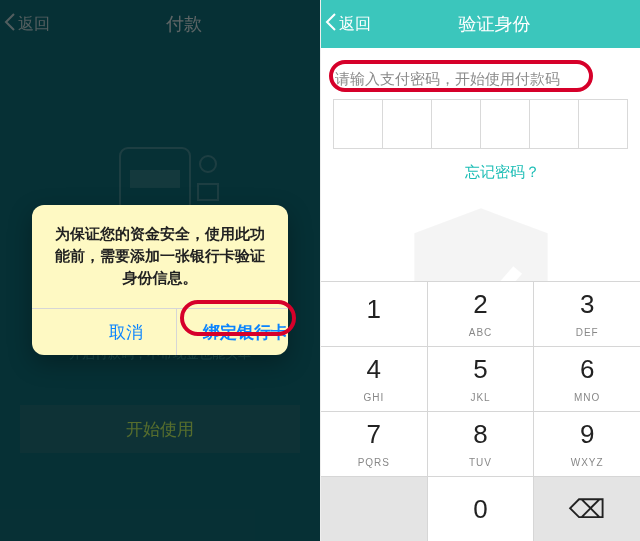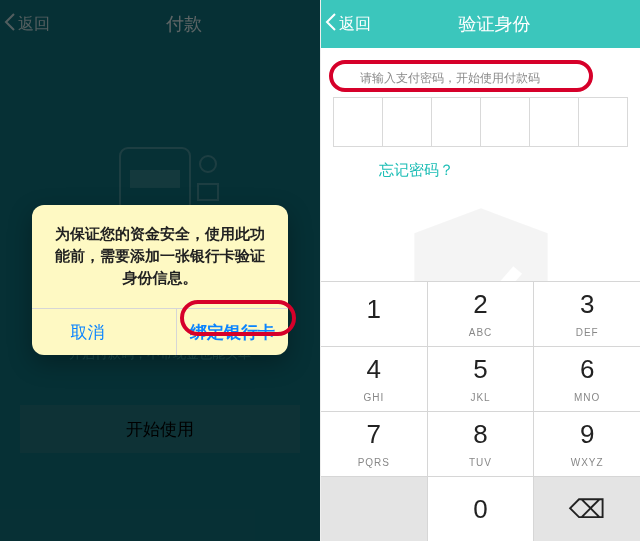--- a/index.html
+++ b/index.html
@@ -8,40 +8,40 @@
 
   
   .phone-left { width: 320px; height: 541px; position: relative; background: #0f6b76; overflow: hidden; }
   .overlay-dim { position:absolute; inset:0; background: rgba(0,0,0,0.55); z-index:2; }
   .left-header { position: relative; height: 48px; display:flex; align-items:center; color:#b7d0d2; z-index:1; }
   .left-back { display:flex; align-items:center; gap:2px; font-size:16px; padding-left:4px; }
   .left-title { position:absolute; left:0; right:0; text-align:center; font-size:18px; color:#cfe0e1;padding-left:48px; }
   .illus { position:absolute; top:140px; left:0; right:0; display:flex; justify-content:center; z-index:1; opacity:0.4; }
   .illus svg { width:160px; height:80px; }
   .hint-line { position:absolute; top:345px; left:0; right:0; text-align:center; font-size:13px; color:#3aa9a9; z-index:1; }
-  .start-btn { position:absolute; left:20px; right:20px; top:405px; height:48px; background:#1f6f78; color:#000000; display:flex; align-items:center; justify-content:center; font-size:17px; z-index:1; }
+  .start-btn { position:absolute; left:20px; right:20px; top:405px; height:48px; background:#1f6f78; color:#bef264; display:flex; align-items:center; justify-content:center; font-size:17px; z-index:1; }
 
   .dialog { position:absolute; z-index:3; left:32px; right:32px; top:205px; background:#fef9c3; border-radius:12px; overflow:hidden; box-shadow:0 8px 24px rgba(0,0,0,0.3); }
   .dialog-msg { padding:18px 16px 20px; font-size:15px; color:#222; text-align:center; line-height:1.45; font-weight:600; }
   .dialog-btns { display:flex; border-top:1px solid #d6d6d6; }
-  .dialog-btns > div { flex:1; height:46px; display:flex; align-items:center; justify-content:center; font-size:17px; color:#0a84ff; }
+  .dialog-btns > div { flex:1; height:46px; display:flex; align-items:center; justify-content:flex-end; font-size:17px; color:#0a84ff; }
   .dialog-btns > div + div { border-left:1px solid #d6d6d6; }
   .dlg-confirm { font-weight:600;margin-left:33px; }
   .ring-confirm { position:absolute; z-index:4; border:4px solid #d6002a; border-radius:20px; width:116px; height:36px; left:180px; top:300px; }
 
   
   .phone-right { width:320px; height:541px; position:relative; background:#fff; border-left:1px solid #eee; overflow:hidden; }
   .r-header { height:48px; background:#3bc6bc; color:#fff; display:flex; align-items:center; position:relative; }
   .r-back { display:flex; align-items:center; gap:2px; font-size:16px; padding-left:4px; }
   .r-title { position:absolute; left:0; right:0; text-align:center; font-size:18px;margin-left:28px; }
-  .prompt { padding:22px 14px 10px; font-size:12px; color:#8b8b8b;margin-left:25px; }
+  .prompt { padding:22px 14px 10px; font-size:15px; color:#8b8b8b; }
   .pin-row { display:flex; gap:0; padding:0 12px; height:50px; }
   .pin-box { flex:1; border:1px solid #d9d9d9; }
   .pin-box + .pin-box { border-left:none; }
-  .forgot-row { text-align:left; padding:14px 14px 0; font-size:15px; color:#1bbdb5;margin-left:44px; }
+  .forgot-row { text-align:center; padding:14px 14px 0; font-size:15px; color:#1bbdb5;margin-left:44px; }
   .ring-prompt { position:absolute; border:4px solid #d6002a; border-radius:18px; width:264px; height:32px; left:8px; top:60px; }
 
   .keypad { position:absolute; left:0; right:0; bottom:0; background:#efefef; }
   .keypad-row { display:flex; }
   .key { flex:1; height:65px; display:flex; flex-direction:column; align-items:center; justify-content:center; background:#fff; border-top:1px solid #d6d6d6; border-right:1px solid #d6d6d6; }
   .key:last-child { border-right:none; }
   .key-num { font-size:26px; color:#222; font-weight:400; line-height:1; }
   .key-letters { font-size:10px; color:#888; letter-spacing:1px; margin-top:10px; }
   .key-blank { background:#e4e4e4; }
   .key-del { background:#e4e4e4; }

